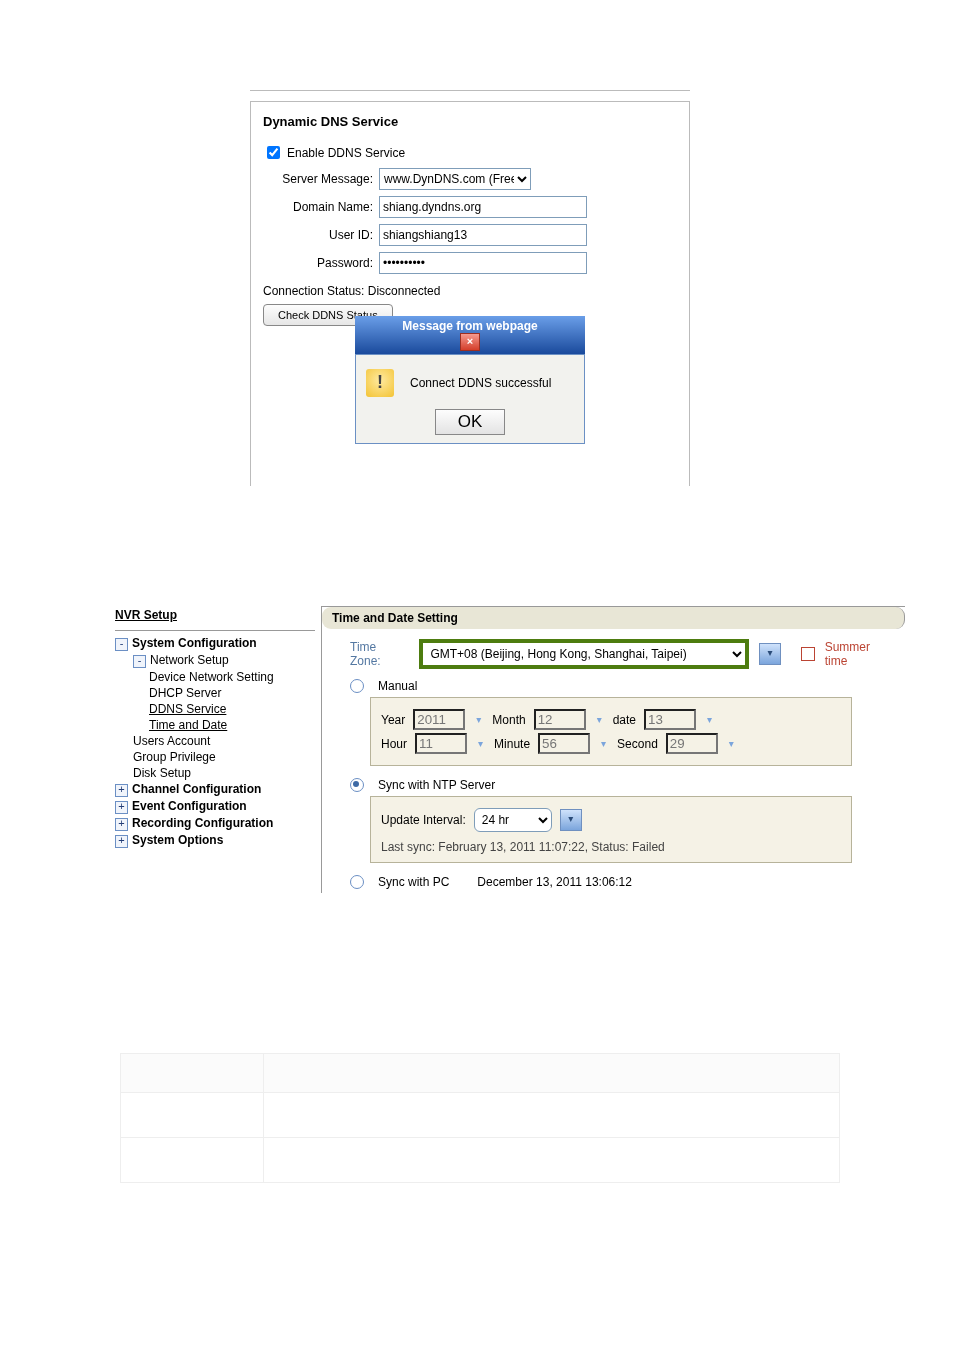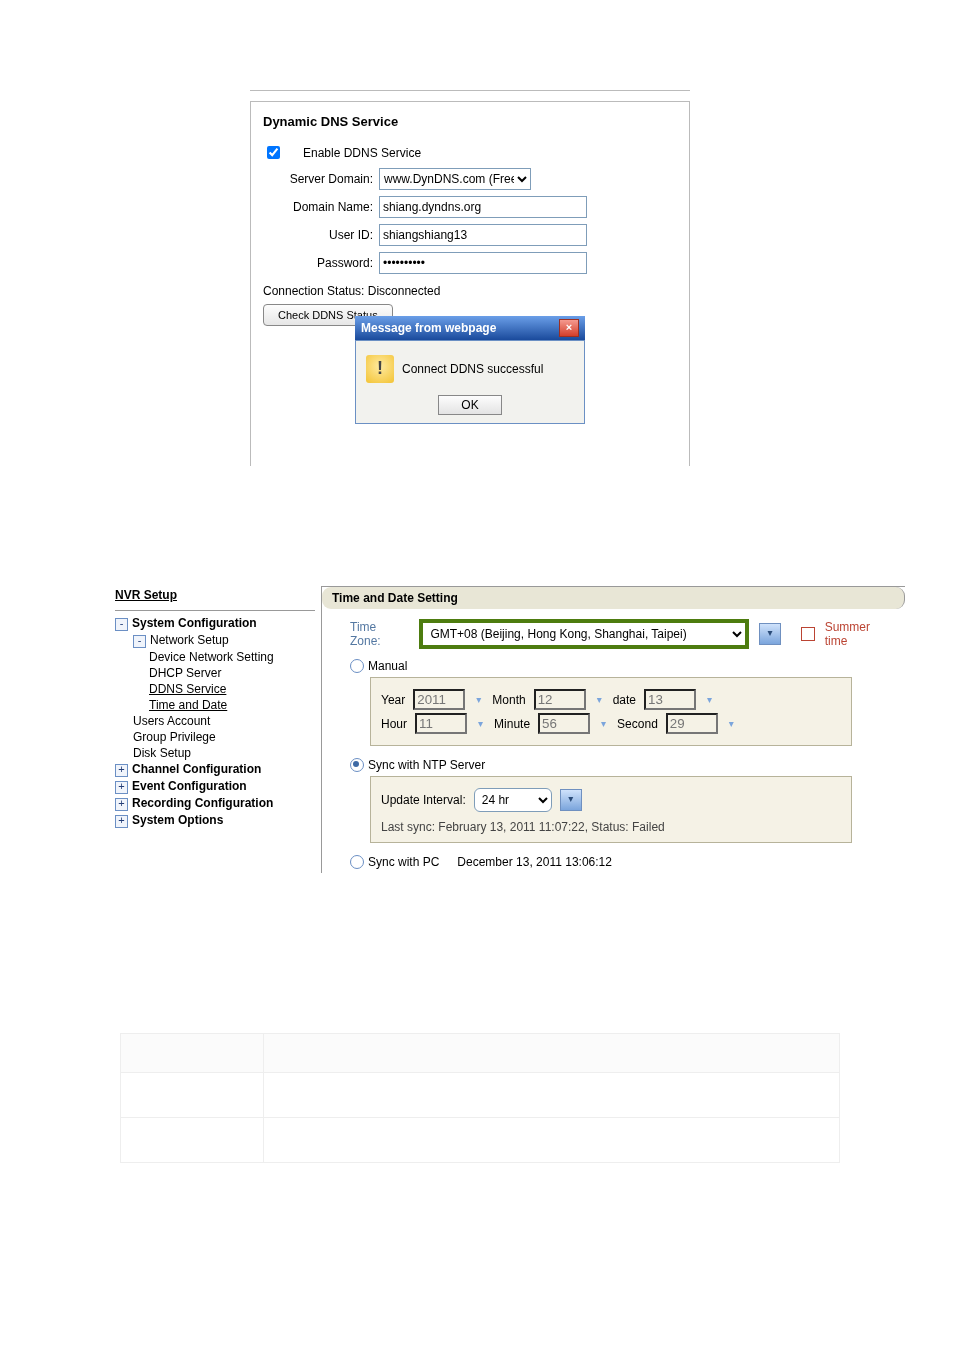--- a/index.html
+++ b/index.html
@@ -68,54 +68,55 @@
     width: 230px;
   }
   .dlg-title {
     background: linear-gradient(#6a9ee8,#1a4a9c);
     color: #fff;
     font-weight: bold;
     padding: 3px 6px;
     display: flex;
     justify-content: space-between;
     align-items: center;
+    flex-direction: column;
   }
   .dlg-close {
     width: 18px;height:16px;
     background: linear-gradient(#f59a8f,#d43e2a);
     border:1px solid #9c2f22;
     color:#fff;
     font-weight:bold;
     text-align:center;
     line-height:14px;
     font-size:11px;
   }
   .dlg-body{
     border:1px solid #6b90c4;
     background:#f2f2ee;
     padding:14px 10px 8px 10px;
     text-align:center;
   }
-  .dlg-row{display:flex;align-items:center;gap:8px;}
+  .dlg-row{display:flex;align-items:center;gap:16px;}
   .warn-icon{
     width:28px;height:28px;
     border-radius:3px;
     background: radial-gradient(circle at 50% 40%, #ffeaa0, #f3c334);
     position:relative;
     flex:0 0 auto;
   }
   .warn-icon::after{
     content:"!";
     position:absolute;left:0;right:0;top:3px;
     text-align:center;font-weight:bold;font-size:18px;color:#444;
   }
   .ok-btn{
     margin-top:12px;
     padding:2px 22px;
-    font-size:12px;
+    font-size:17px;
     border:1px solid #888;
     background:linear-gradient(#fdfdfd,#e3e3e3);
   }
 
   
   .container2{
     margin: 120px 0 0 115px;
     width: 790px;
   }
   .two-col{display:flex;}
@@ -145,21 +146,21 @@
     font-weight:bold;
     padding:4px 10px;
     border-right:1px solid #999;
     border-radius:9px;
   }
   .main-body{padding:10px 10px 0 28px;}
   .tz-row{display:flex;align-items:center;gap:10px;margin-bottom:10px;}
   .tz-label{color:#5478a2;}
   .tz-select{width:320px;height:20px;color:#000;}
   .tz-drop{width:20px;height:20px;background:linear-gradient(#cfe2fb,#7ba5dc);border:1px solid #6f90c0;color:#2a4b78;text-align:center;line-height:18px;font-size:10px;}
-  .radio-row{display:flex;align-items:center;gap:4px;margin:4px 0;}
+  .radio-row{display:flex;align-items:center;gap:14px;margin:4px 0;}
   .radio{
     width:12px;height:12px;border:1px solid #6b8fc4;border-radius:50%;background:#fff;position:relative;display:inline-block;
   }
   .radio.selected::after{content:"";position:absolute;left:2px;top:2px;width:6px;height:6px;border-radius:50%;background:#3e6aa5;}
   .box-in{
     border:1px solid #b7b39a;
     background:#f5f2e6;
     padding:8px 10px;
     margin:4px 0 12px 20px;
     width:460px;
@@ -188,25 +189,25 @@
 </style>
 </head>
 <body>
 
 <div class="container1">
   <div class="panel-border">
     <div class="panel-title">Dynamic DNS Service</div>
 
     <div class="row">
       <input type="checkbox" checked="" style="">
-      <span style="margin-left:20px;">Enable DDNS Service</span>
-    </div>
-
-    <div class="row">
-      <span class="label-col">Server Domain:</span>
+      <span style="margin-left:4px;">Enable DDNS Service</span>
+    </div>
+
+    <div class="row">
+      <span class="label-col">Server Message:</span>
       <select class="sel-server">
         <option>www.DynDNS.com (Free)</option>
       </select>
     </div>
 
     <div class="row">
       <span class="label-col">Domain Name:</span>
       <input type="text" class="txt-med" value="shiang.dyndns.org" style="">
     </div>
 

